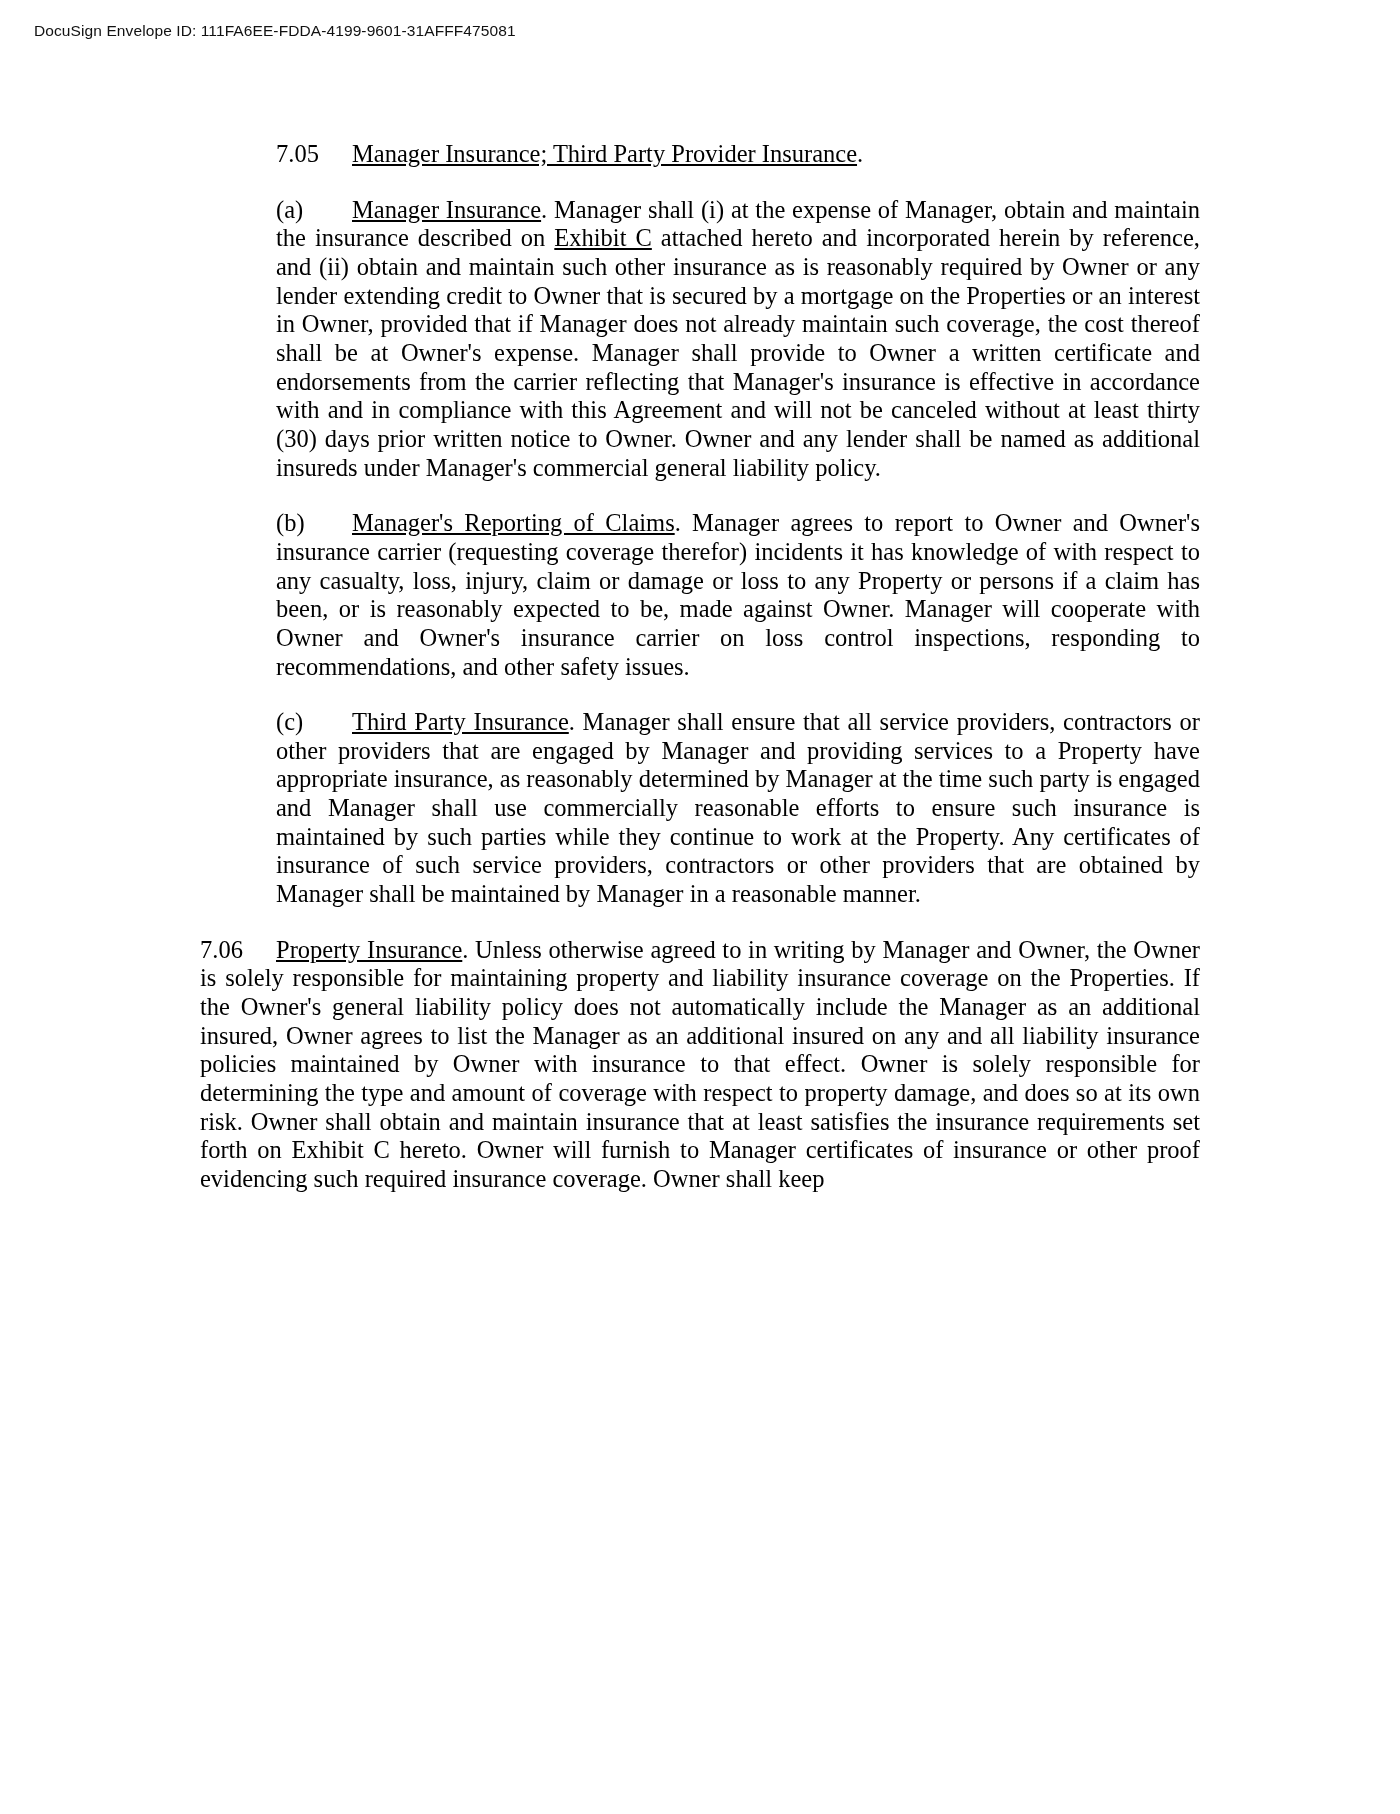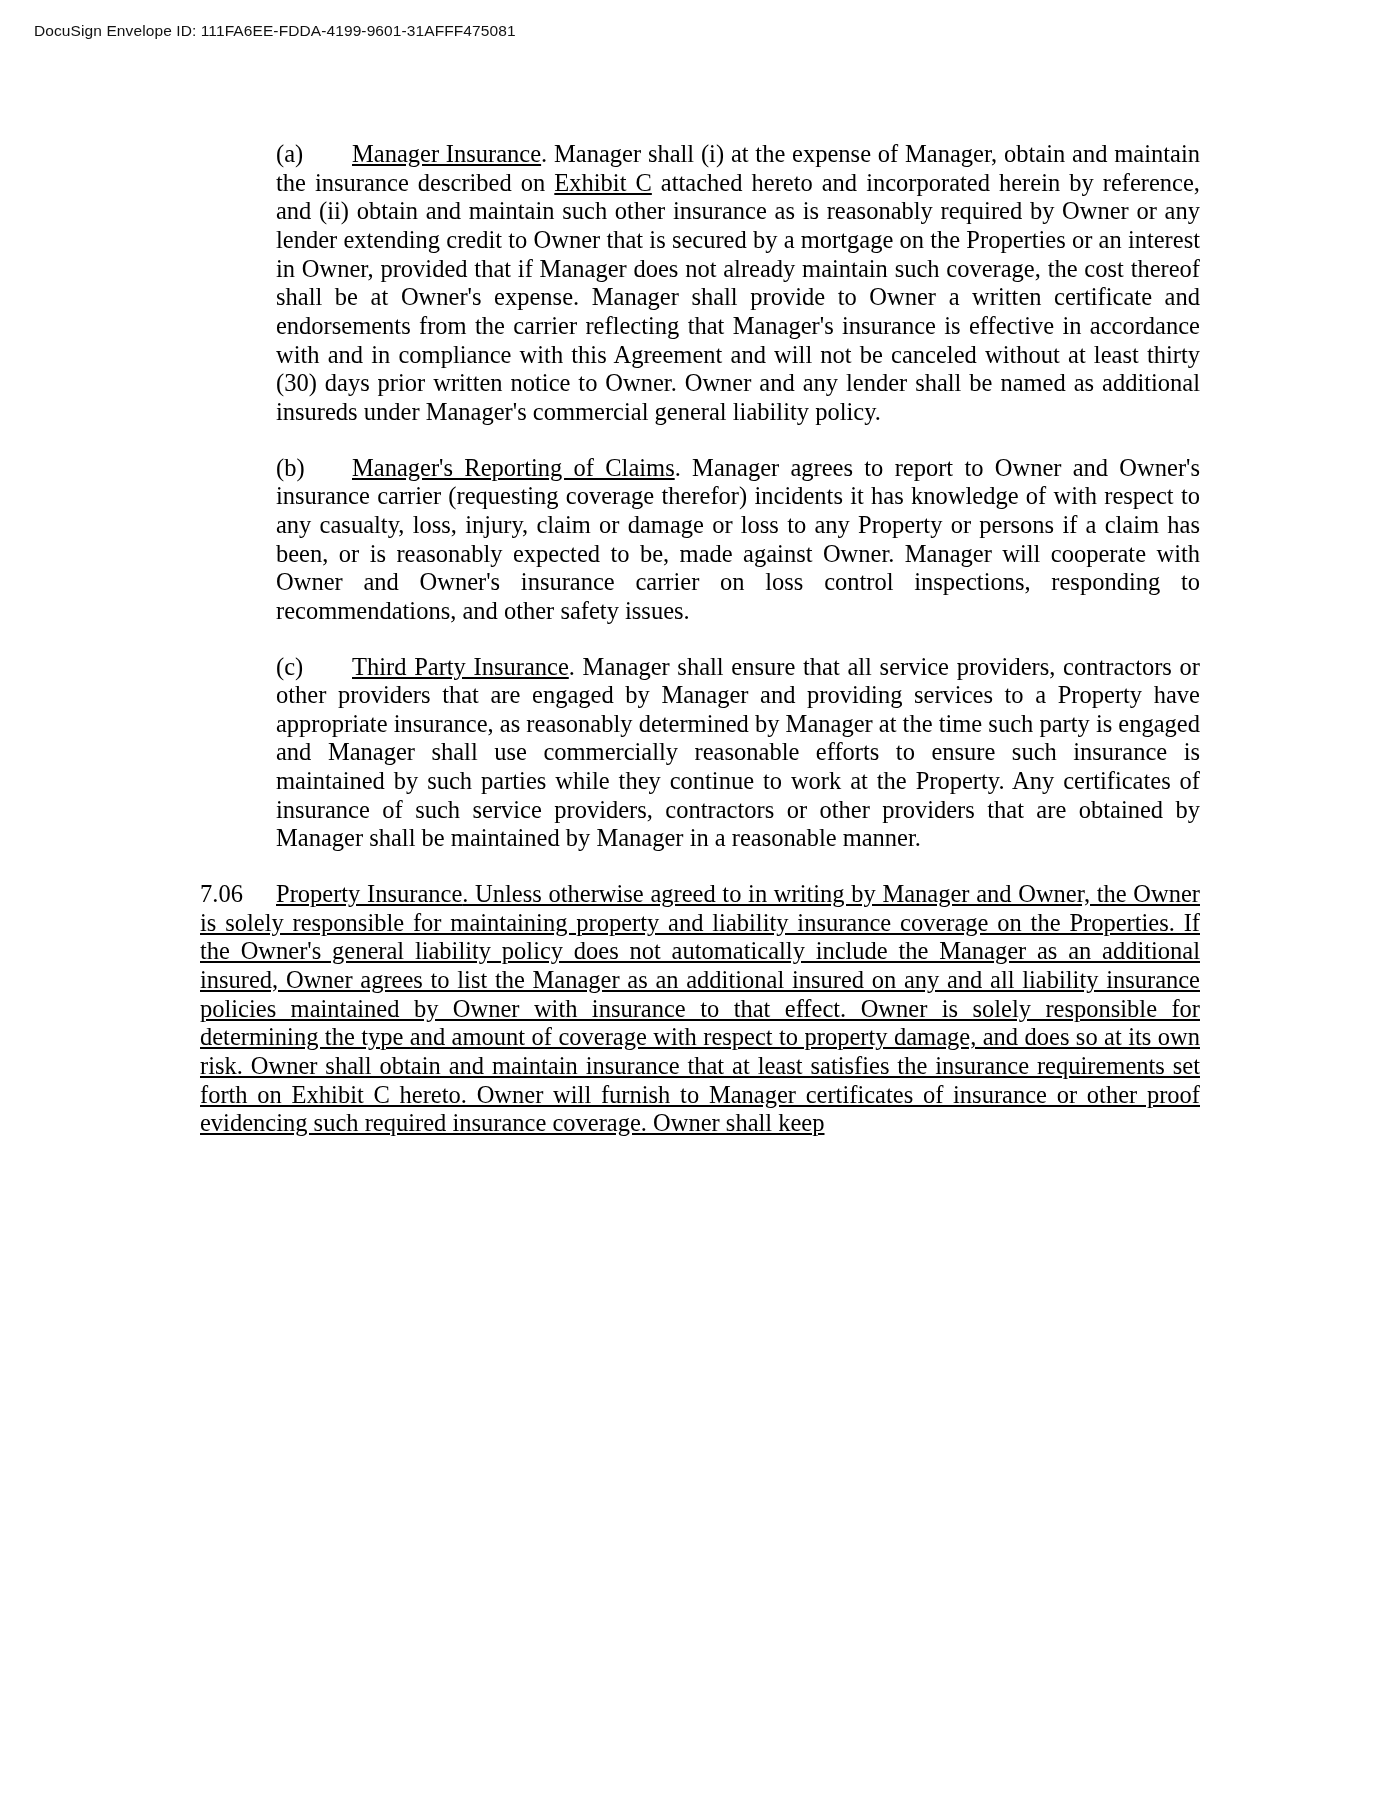--- a/index.html
+++ b/index.html
@@ -76,35 +76,37 @@
   .page-number {
     position: absolute;
     top: 1386px;
     left: 0;
     width: 1400px;
     text-align: center;
     font-size: 22px;
   }
   .last-para {
     margin-bottom: 16px;
-    text-decoration: underline;
   }
 </style>
 </head>
 <body>
 
 <div class="page">
 
   <div class="docusign-stamp">DocuSign Envelope ID: 111FA6EE-FDDA-4199-9601-31AFFF475081</div>
 
   <div class="content">
 
 
     <div class="indent-block">
 
+      <p class="section-head">
+        <span class="lead">7.05</span><u>Manager Insurance; Third Party Provider Insurance</u><span>.</span>
+      </p>
 
       <p>
         <span class="lead-sm">(a)</span><u>Manager Insurance</u><span>.  Manager shall (i) at the expense of Manager, obtain and maintain the insurance described on </span><u>Exhibit C</u><span> attached hereto and incorporated herein by reference, and (ii) obtain and maintain such other insurance as is reasonably required by Owner or any lender extending credit to Owner that is secured by a mortgage on the Properties or an interest in Owner, provided that if Manager does not already maintain such coverage, the cost thereof shall be at Owner's expense.  Manager shall provide to Owner a written certificate and endorsements from the carrier reflecting that Manager's insurance is effective in accordance with and in compliance with this Agreement and will not be canceled without at least thirty (30) days prior written notice to Owner.  Owner and any lender shall be named as additional insureds under Manager's commercial general liability policy.</span>
       </p>
 
       <p>
         <span class="lead-sm">(b)</span><u>Manager's Reporting of Claims</u><span>. Manager agrees to report to Owner and Owner's insurance carrier (requesting coverage therefor) incidents it has knowledge of with respect to any casualty, loss, injury, claim or damage or loss to any Property or persons if a claim has been, or is reasonably expected to be, made against Owner.  Manager will cooperate with Owner and Owner's insurance carrier on loss control inspections, responding to recommendations, and other safety issues.</span>
       </p>
 
       <p>

